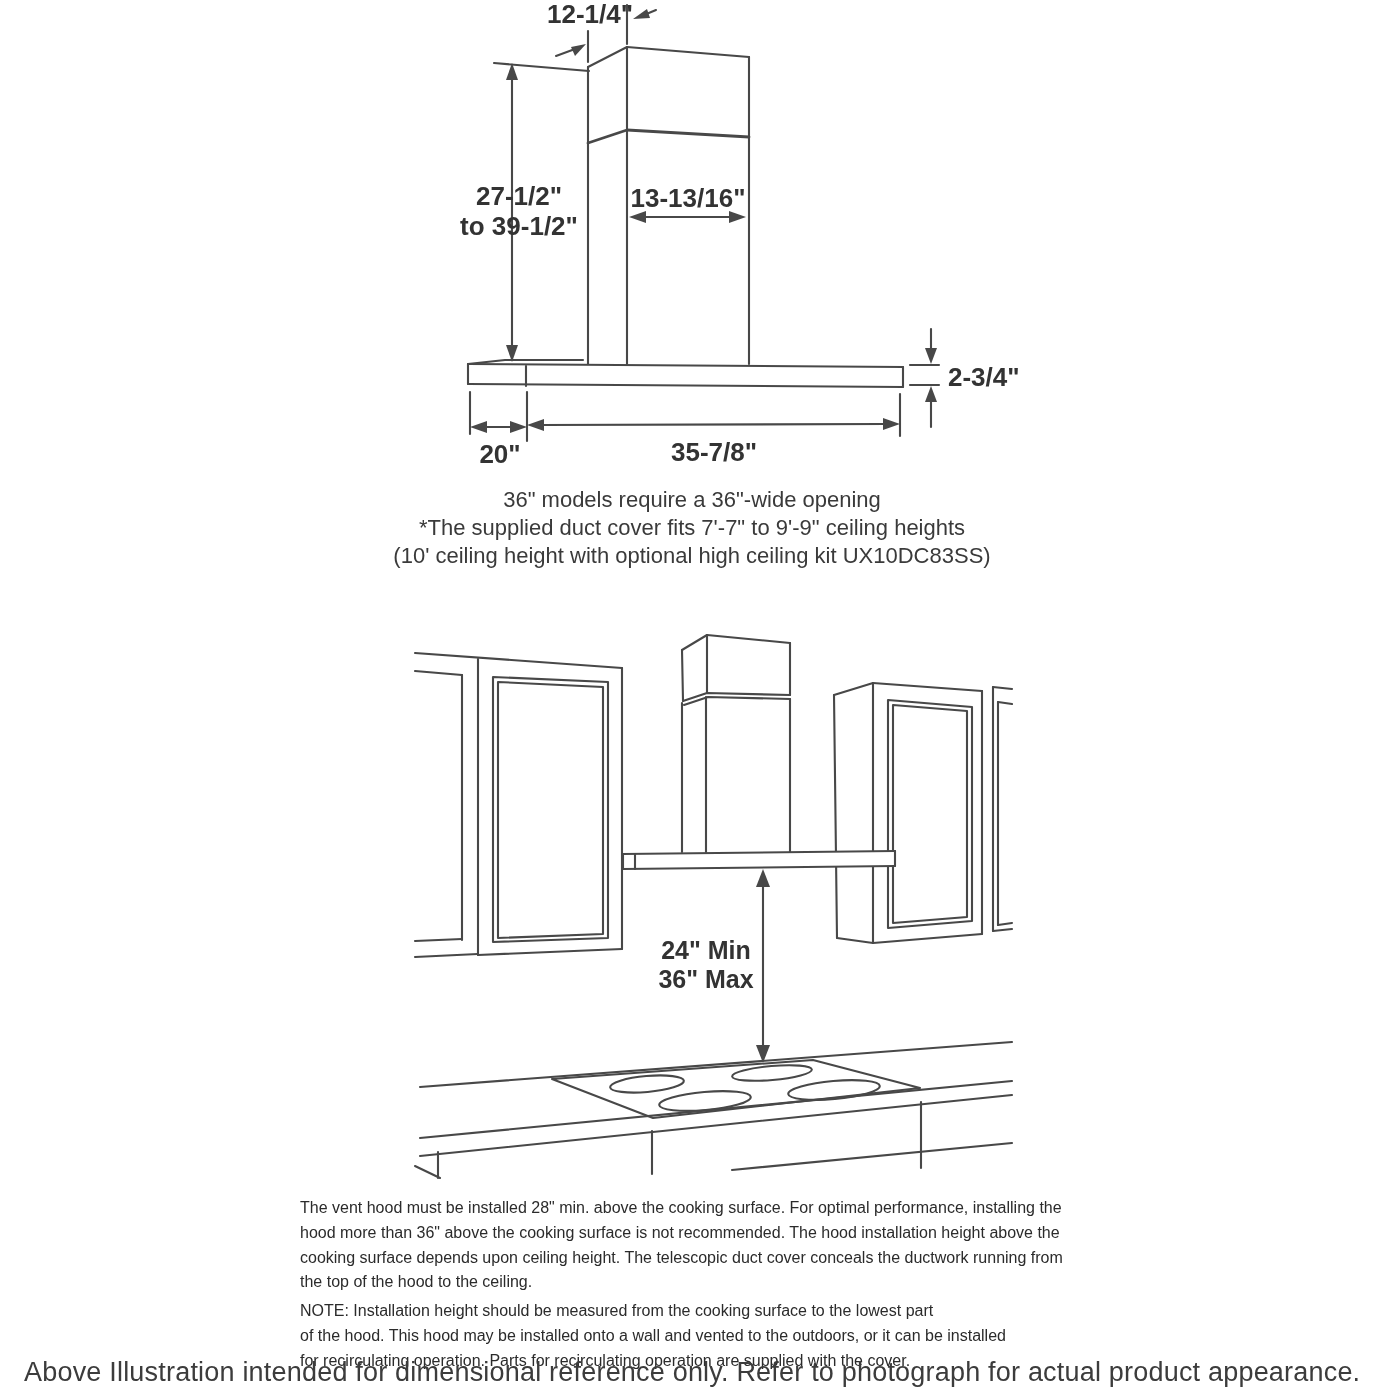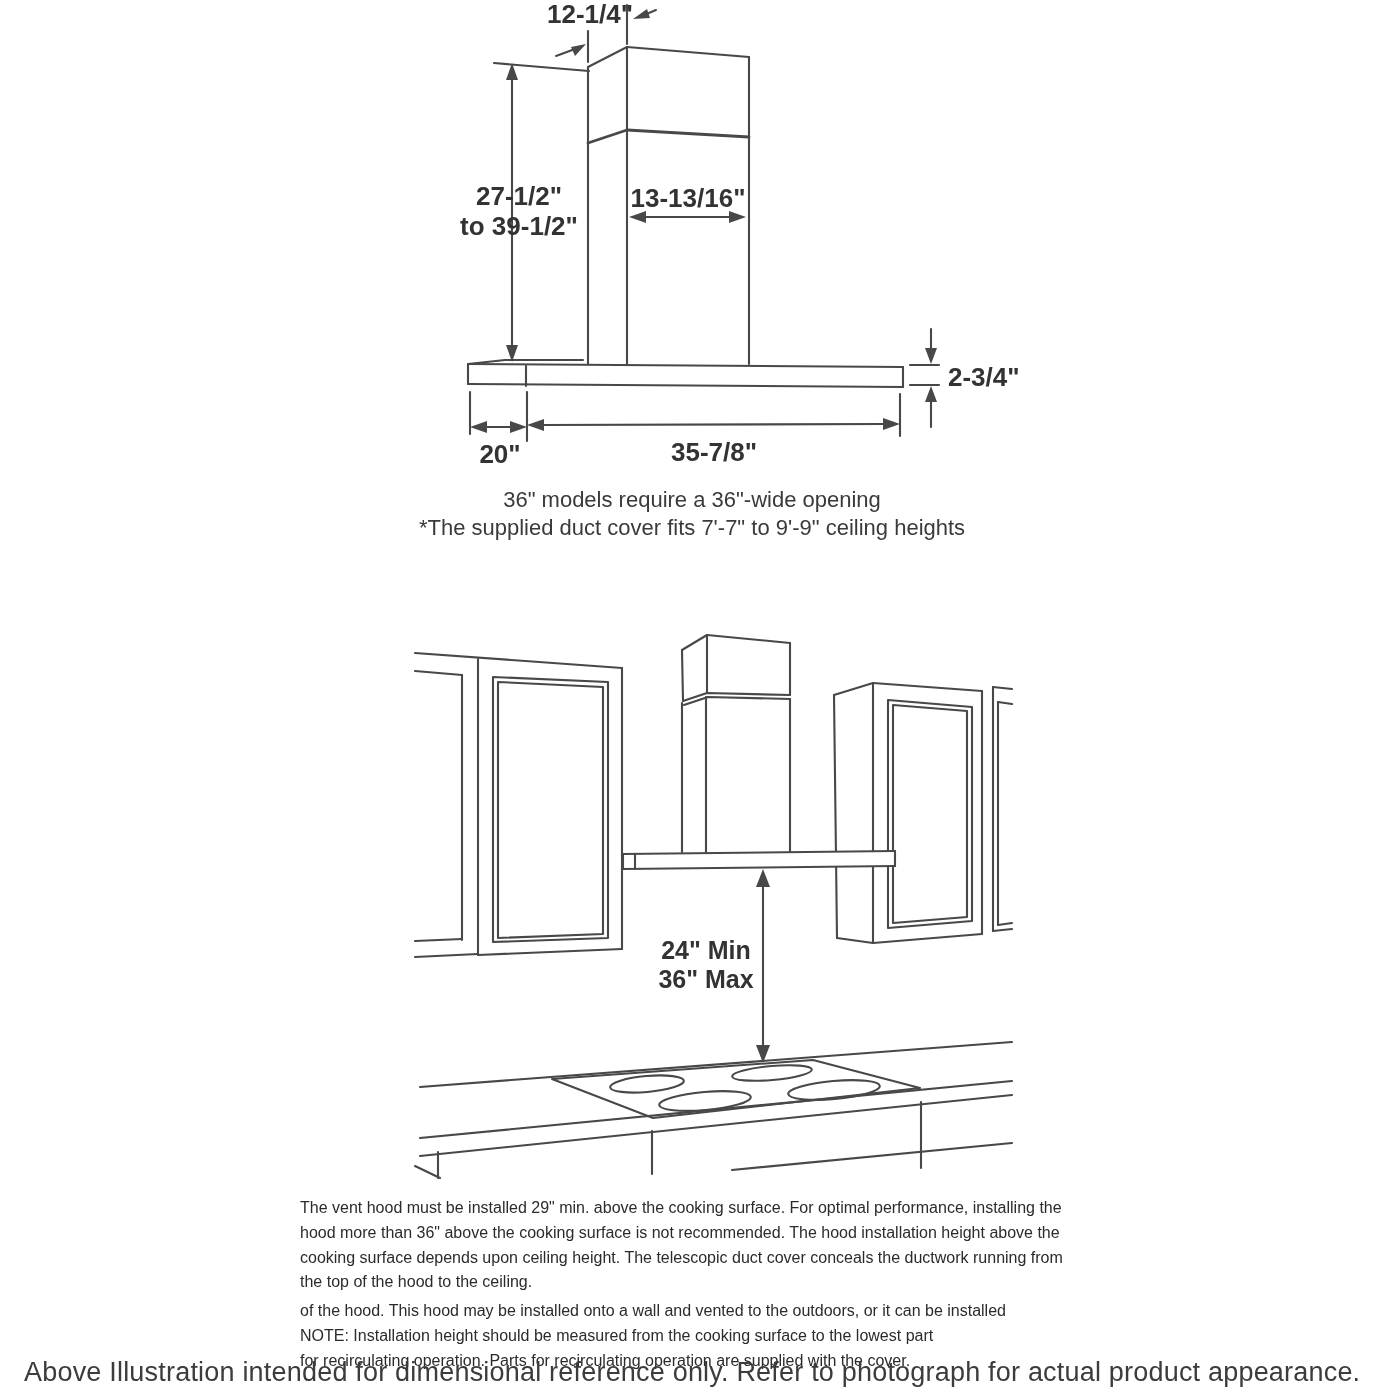--- a/index.html
+++ b/index.html
@@ -100,20 +100,21 @@
   <div>to 39-1/2"</div>
 </div>
 <div class="abs dim-label centered" style="left:688px;top:184px;">13-13/16"</div>
 <div class="abs dim-label" style="left:948px;top:363px;">2-3/4"</div>
 <div class="abs dim-label centered" style="left:500px;top:440px;">20"</div>
 <div class="abs dim-label centered" style="left:714px;top:438px;">35-7/8"</div>
 
 <div class="abs caption centered" style="left:692px;top:486px;">
   <div>36" models require a 36"-wide opening</div>
   <div>*The supplied duct cover fits 7'-7" to 9'-9" ceiling heights</div>
+  <div>(10' ceiling height with optional high ceiling kit UX10DC83SS)</div>
 </div>
 
 <svg class="abs" style="top:618px;" width="1400" height="572" viewBox="0 0 1400 572">
   <g>
     <path d="M415,35 L622,50"></path>
     <path d="M415,53 L462,57"></path>
     <path d="M462,57 L462,322"></path>
     <path d="M415,323 L462,321"></path>
     <path d="M415,339 L478,336"></path>
     <path d="M478,41 L478,337"></path>
@@ -182,25 +183,25 @@
     <path d="M415,548 L440,560"></path>
   </g>
 </svg>
 
 <div class="abs clearance centered" style="left:706px;top:936px;">
   <div>24" Min</div>
   <div>36" Max</div>
 </div>
 
 <div class="abs bodytext" style="left:300px;top:1196px;">
-  <div>The vent hood must be installed 29" min. above the cooking surface. For optimal performance, installing the</div>
+  <div>The vent hood must be installed 28" min. above the cooking surface. For optimal performance, installing the</div>
   <div>hood more than 36" above the cooking surface is not recommended. The hood installation height above the</div>
   <div>cooking surface depends upon ceiling height. The telescopic duct cover conceals the ductwork running from</div>
   <div>the top of the hood to the ceiling.</div>
 </div>
 
 <div class="abs bodytext" style="left:300px;top:1299px;">
+  <div>NOTE: Installation height should be measured from the cooking surface to the lowest part</div>
   <div>of the hood. This hood may be installed onto a wall and vented to the outdoors, or it can be installed</div>
-  <div>NOTE: Installation height should be measured from the cooking surface to the lowest part</div>
   <div>for recirculating operation. Parts for recirculating operation are supplied with the cover.</div>
 </div>
 
 <div class="abs footer" style="left:24px;top:1357px;">Above Illustration intended for dimensional reference only. Refer to photograph for actual product appearance.</div>
 
 </body></html>

